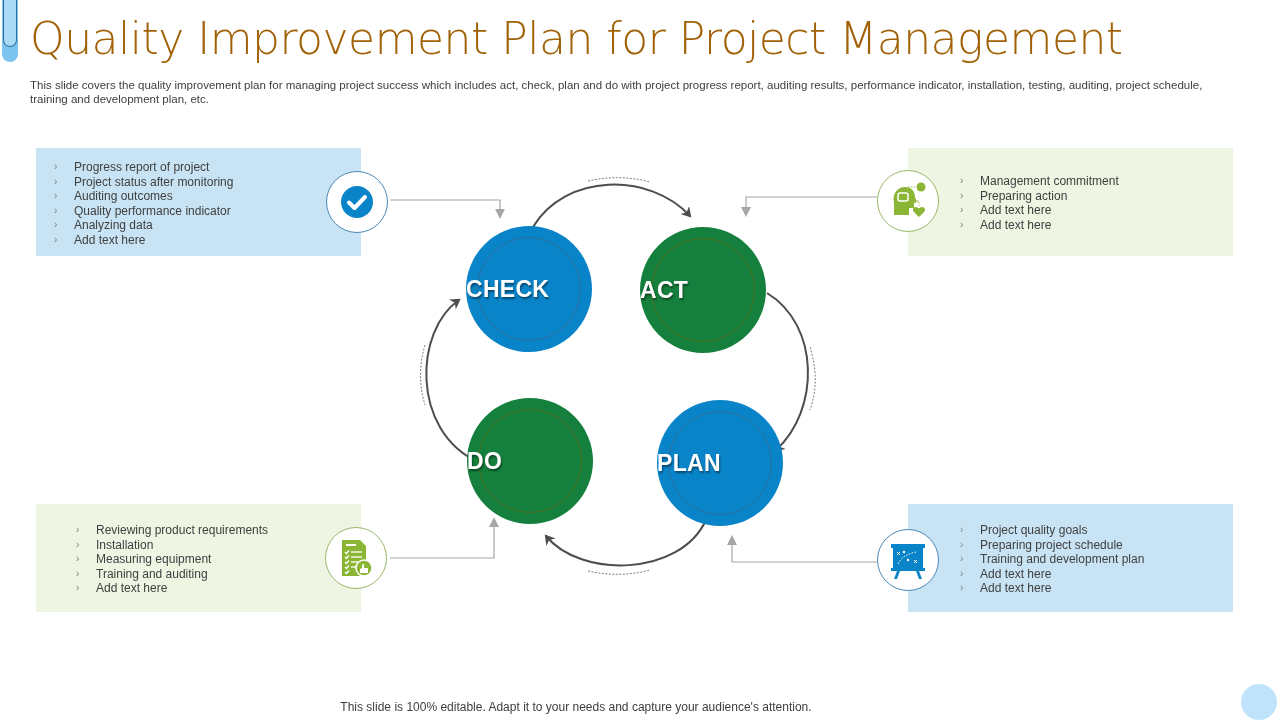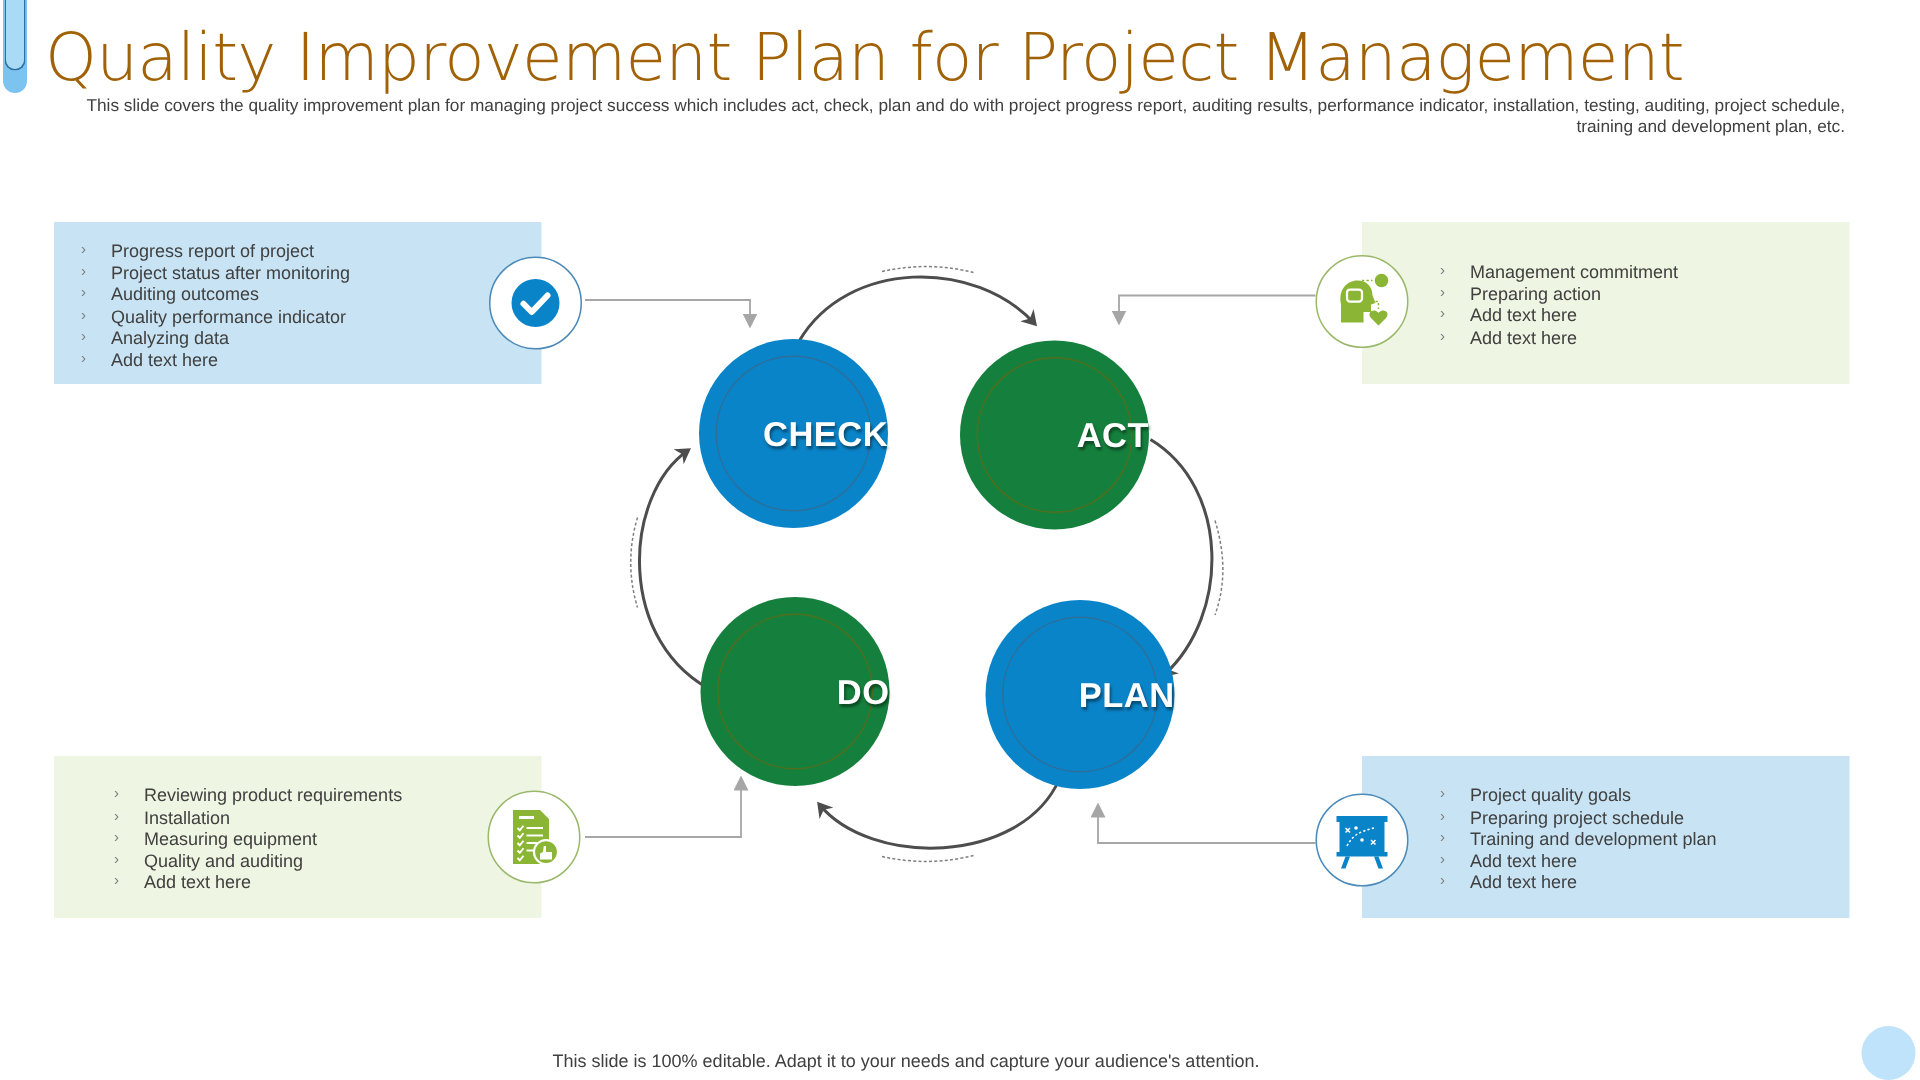--- a/index.html
+++ b/index.html
@@ -18,22 +18,22 @@
     border: 1px solid #2f6f9f; border-top: none; border-radius: 0 0 7px 7px;
     background: #a9dbf7;
   }
   .title {
     position: absolute; left: 30px; top: 12px; margin: 0;
     font-family: "DejaVu Sans", sans-serif; font-weight: 300;
     font-size: 44px; letter-spacing: -0.5px; color: #a16207; line-height: 54px;
     white-space: nowrap;
   }
   .subtitle {
-    position: absolute; left: 30px; top: 64px; width: 1200px; margin: 0;
-    font-size: 11.5px; line-height: 14px; color: #404040; text-align: right;
+    position: absolute; left: 30px; top: 78px; width: 1200px; margin: 0;
+    font-size: 11.5px; line-height: 14px; color: #404040;
   }
   .panel {
     position: absolute; width: 325px; height: 108px;
   }
   .panel.blue { background: #c8e4f4; }
   .panel.green { background: #eef5e2; }
   .panel ul {
     list-style: none; margin: 0; padding: 0; position: absolute;
   }
   .panel li {
@@ -45,38 +45,38 @@
   }
   .icon-circle {
     position: absolute; width: 62px; height: 62px; border-radius: 50%;
     background: #ffffff; box-sizing: border-box;
     display: flex; align-items: center; justify-content: center;
   }
   .icon-circle.blue { border: 1.2px solid #4a89b8; }
   .icon-circle.green { border: 1.2px solid #9ab86a; }
   .stage {
     position: absolute; width: 126px; height: 126px; border-radius: 50%;
-    display: flex; align-items: center; justify-content: flex-end;
+    display: flex; align-items: center; justify-content: flex-start;
   }
   .stage.blue { background: #0a84c9; }
   .stage.green { background: #15803d; }
   .stage .ring {
     position: absolute; left: 11px; top: 11px; width: 104px; height: 104px;
     border-radius: 50%; box-sizing: border-box;
   }
   .stage.blue .ring { border: 1.5px solid #2c6f9a; }
   .stage.green .ring { border: 1.5px solid #4f6e1e; }
   .stage .label {
     position: relative; font-weight: bold; font-size: 23px; color: #ffffff;
     text-shadow: 1px 2px 2px rgba(0,0,0,0.45); letter-spacing: 0.3px;
   }
   svg.overlay { position: absolute; left: 0; top: 0; pointer-events: none; }
   .footer {
     position: absolute; left: 0; width: 1152px; top: 700px; text-align: center;
-    font-size: 12px; color: #404040; padding-left: 28px;
+    font-size: 12px; color: #404040;
   }
   .corner-dot {
     position: absolute; left: 1241px; top: 684px; width: 36px; height: 36px;
     border-radius: 50%; background: #bfe3fa;
   }
 </style>
 </head>
 <body>
 
 <div class="corner-tab"></div>
@@ -143,21 +143,21 @@
     <path d="M26,20 L31,20 L31,25" stroke="#8bb535" stroke-width="1" stroke-dasharray="1.5,1.5" fill="none"></path>
     <path d="M31,36 L26,31 C24,29 25,26 28,26 C29.5,26 31,27.5 31,27.5 C31,27.5 32.5,26 34,26 C37,26 38,29 36,31 Z" fill="#8bb535"></path>
   </svg>
 </div>
 
 <div class="panel green" style="left:36px; top:504px;">
   <ul style="left:40px; top:19px;">
     <li><span class="bullet">›</span><span>Reviewing product requirements</span></li>
     <li><span class="bullet">›</span><span>Installation</span></li>
     <li><span class="bullet">›</span><span>Measuring equipment</span></li>
-    <li><span class="bullet">›</span><span>Quality and auditing</span></li>
+    <li><span class="bullet">›</span><span>Training and auditing</span></li>
     <li><span class="bullet">›</span><span>Add text here</span></li>
   </ul>
 </div>
 <div class="icon-circle green" style="left:325px; top:527px;">
   <svg width="36" height="40" viewBox="0 0 36 40">
     <path d="M4,2 L22,2 L28,8 L28,38 L4,38 Z" fill="#8bb535"></path>
     <rect x="8" y="6" width="10" height="2" fill="#ffffff"></rect>
     <g stroke="#ffffff" stroke-width="1.3" fill="none">
       <path d="M7,14 l1.5,1.5 l2.5,-3"></path>
         <line x1="13" y1="14" x2="24" y2="14"></line>

